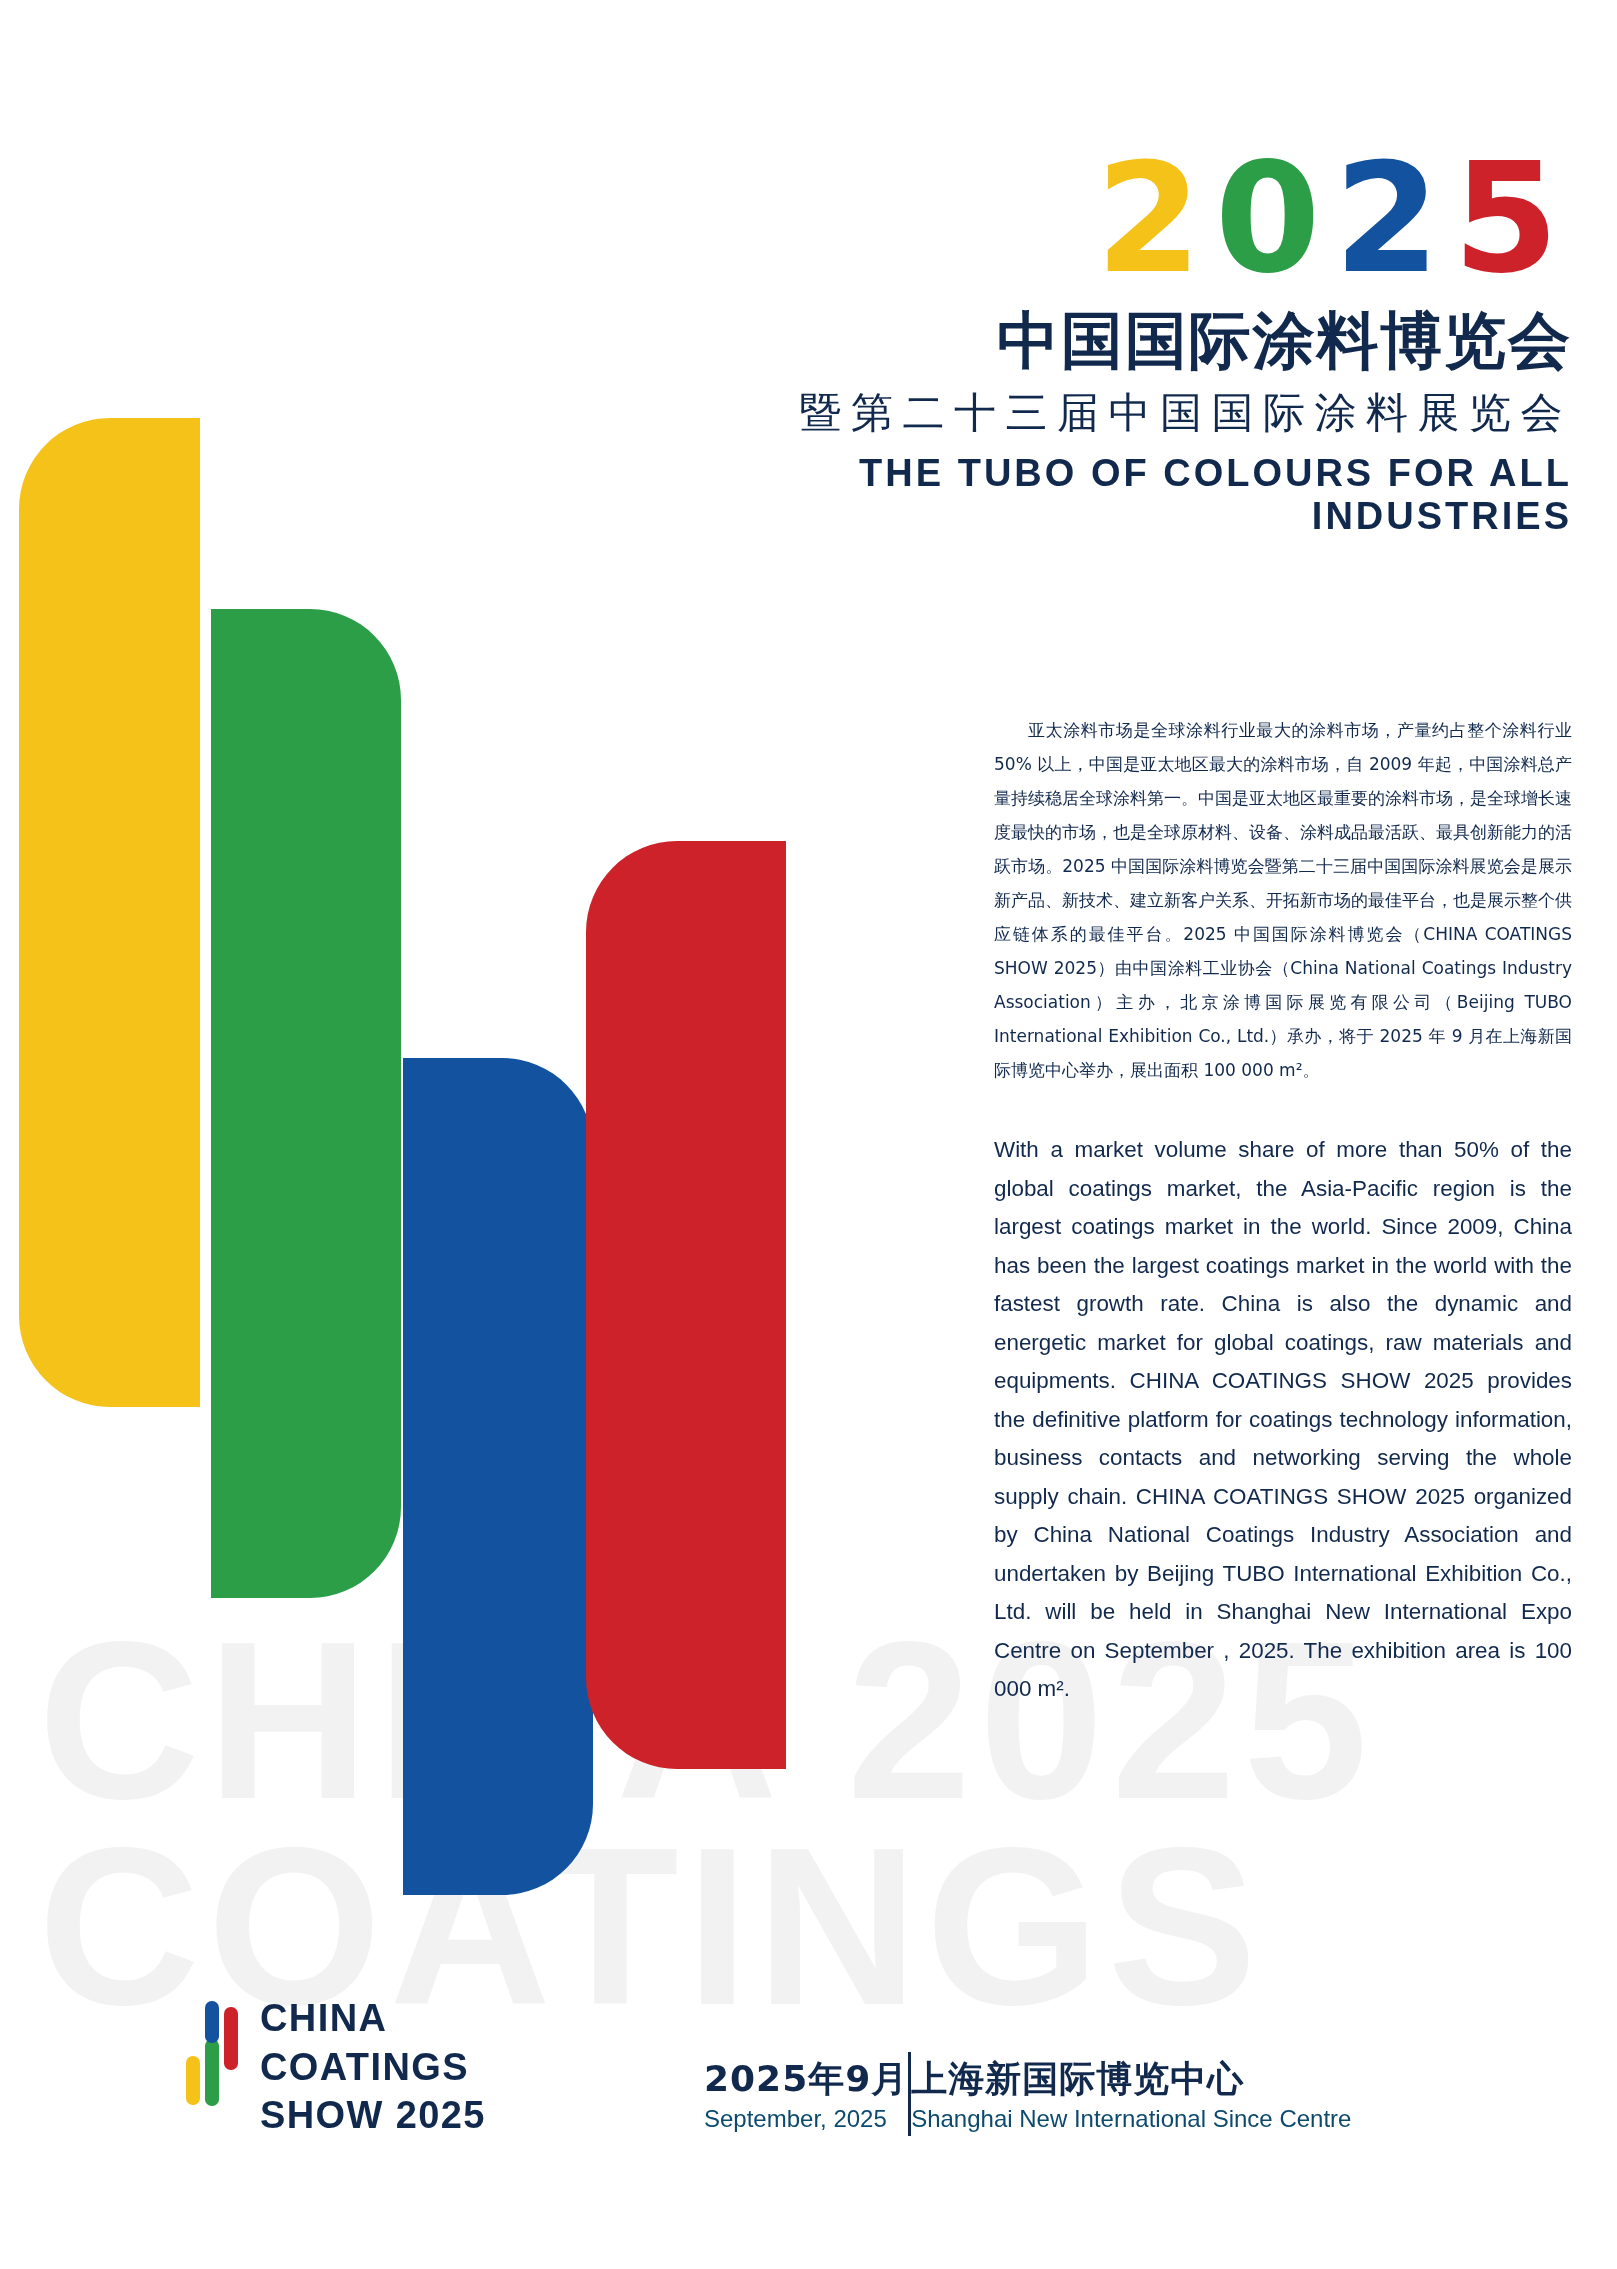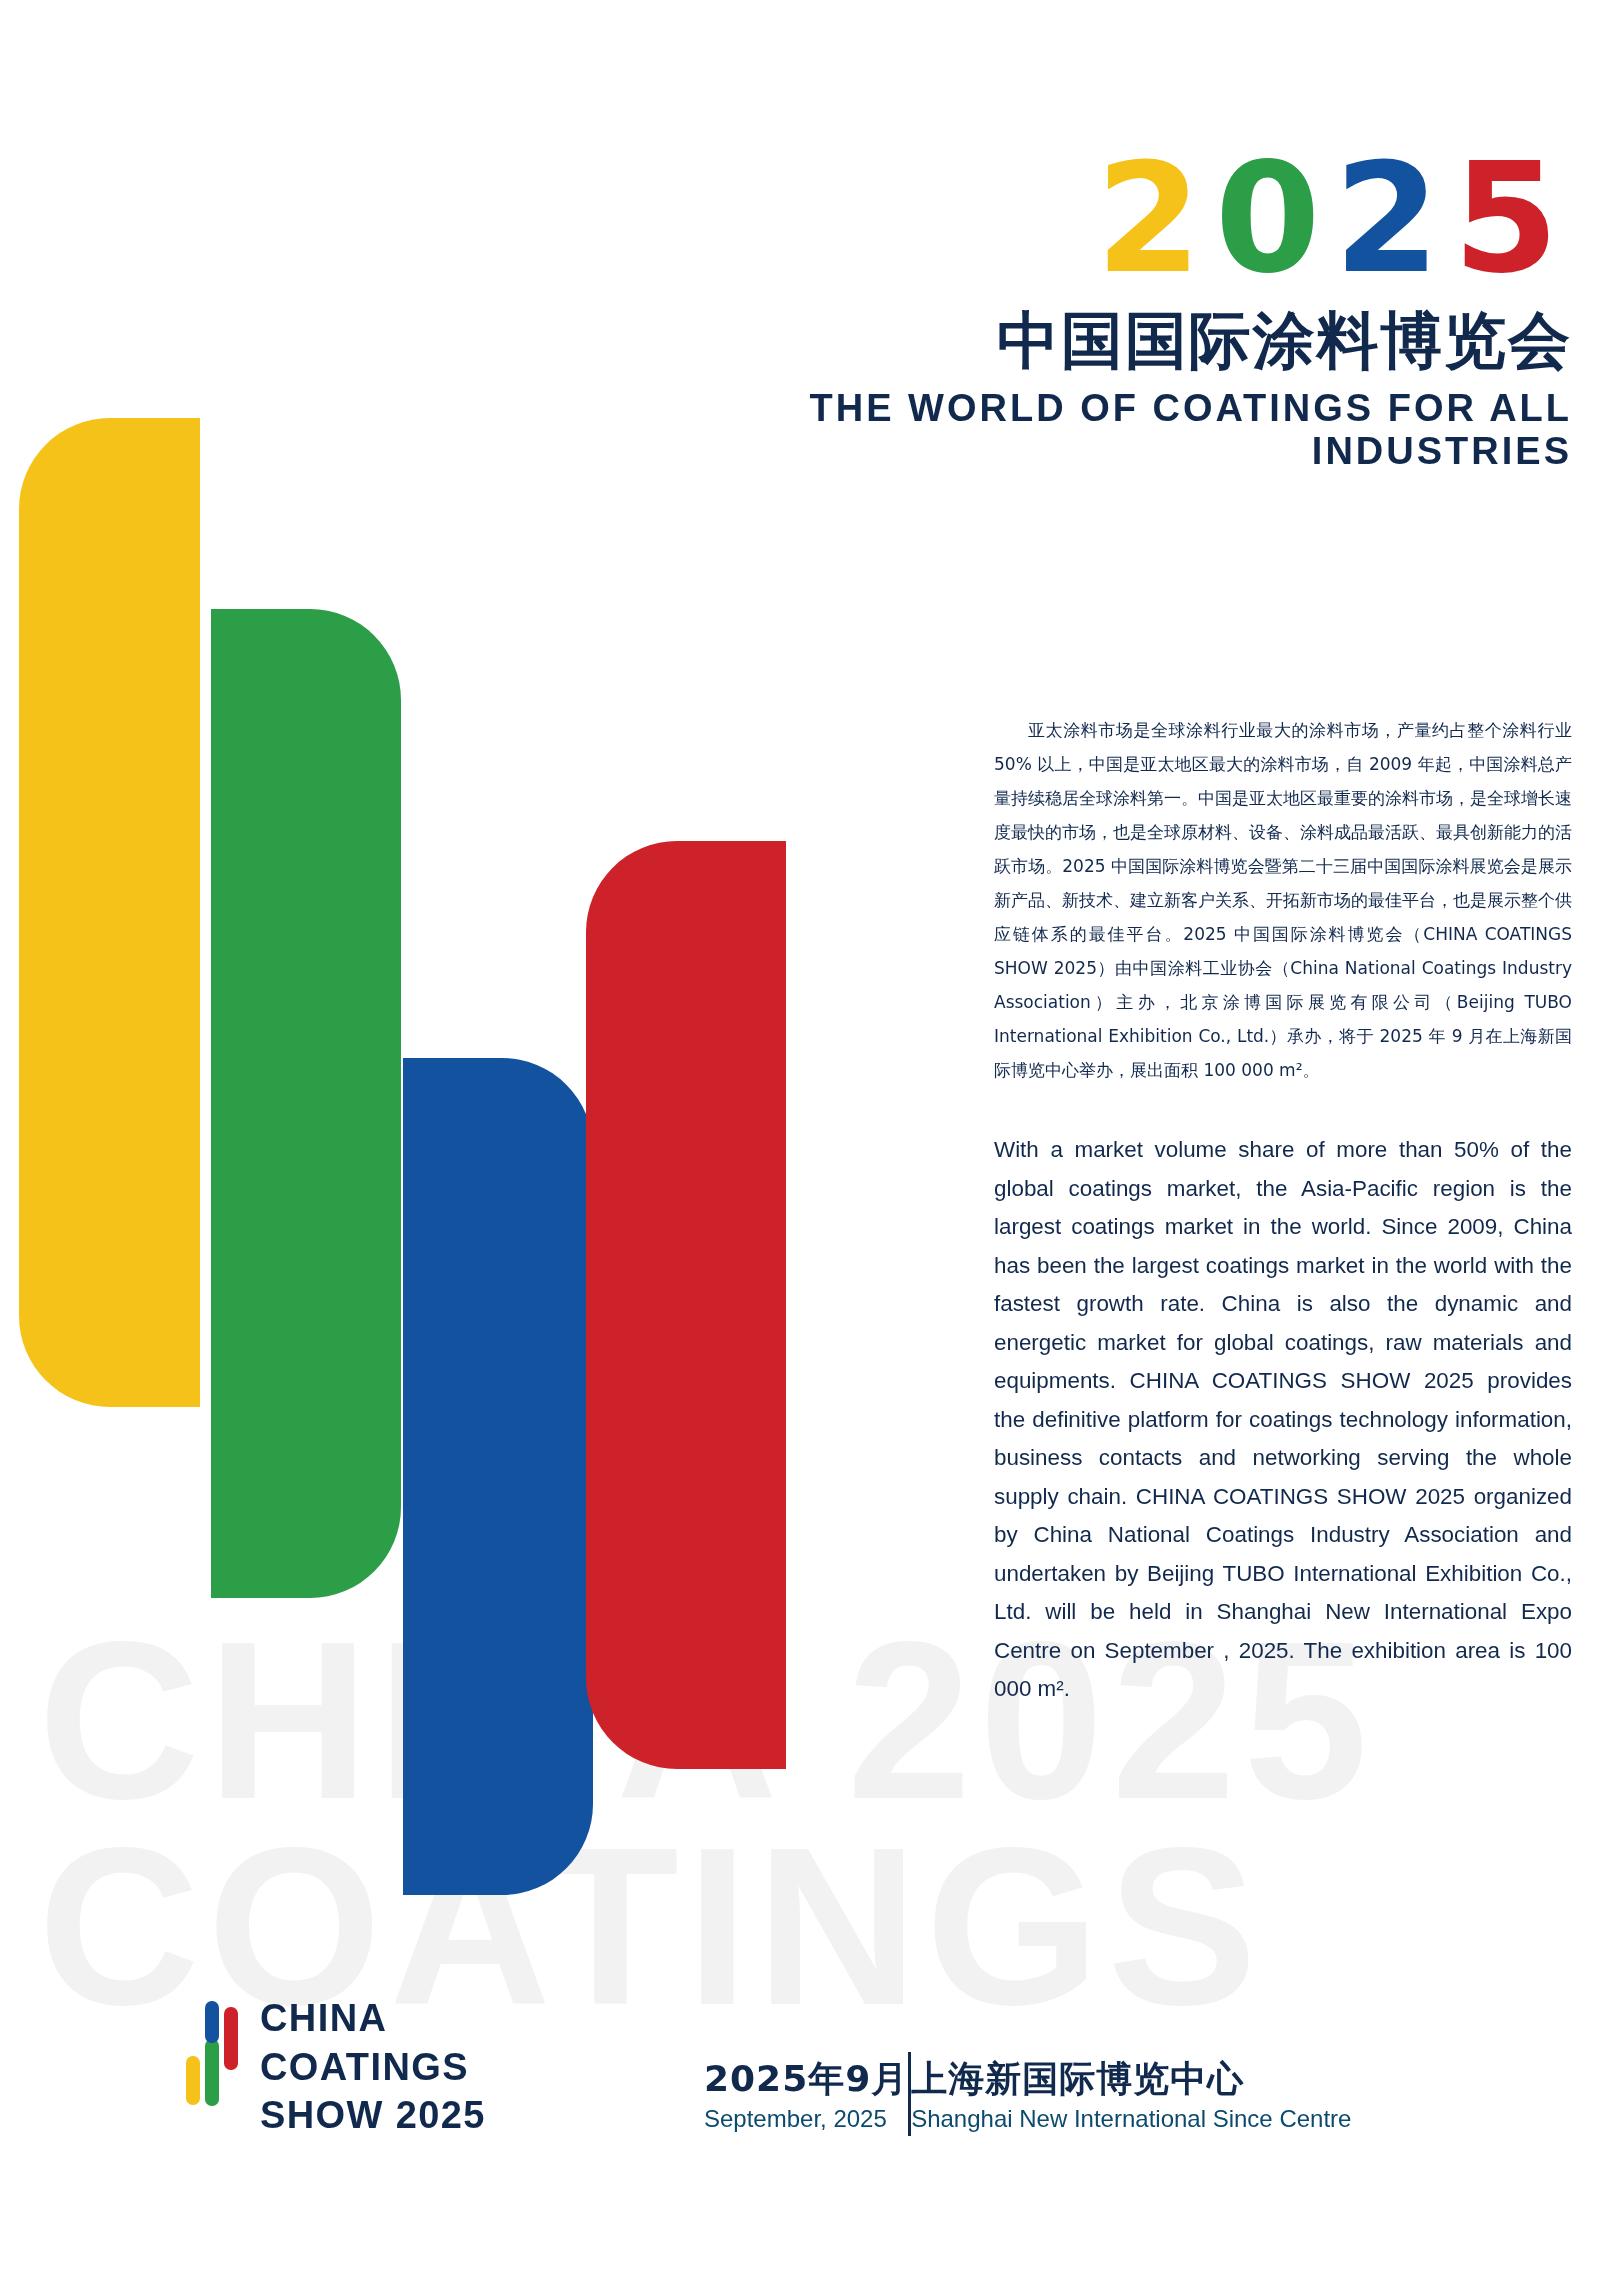--- a/index.html
+++ b/index.html
@@ -205,21 +205,22 @@
     <div class="bar bar-green"></div>
     <div class="bar bar-blue"></div>
     <div class="bar bar-red"></div>
   </div>
 
   <div class="header">
     <div class="year">
       <span>2</span><span>0</span><span>2</span><span>5</span>
     </div>
     <div class="title-cn">中国国际涂料博览会</div>
-    <div class="title-en">THE WORLD OF COATINGS FOR ALL INDUSTRIES</div>
+    <div class="subtitle-cn">暨第二十三届中国国际涂料展览会</div>
+    <div class="title-en">THE TUBO OF COLOURS FOR ALL INDUSTRIES</div>
   </div>
 
   <div class="body-col">
     <p class="para-cn">亚太涂料市场是全球涂料行业最大的涂料市场，产量约占整个涂料行业 50% 以上，中国是亚太地区最大的涂料市场，自 2009 年起，中国涂料总产量持续稳居全球涂料第一。中国是亚太地区最重要的涂料市场，是全球增长速度最快的市场，也是全球原材料、设备、涂料成品最活跃、最具创新能力的活跃市场。2025 中国国际涂料博览会暨第二十三届中国国际涂料展览会是展示新产品、新技术、建立新客户关系、开拓新市场的最佳平台，也是展示整个供应链体系的最佳平台。2025 中国国际涂料博览会（CHINA COATINGS SHOW 2025）由中国涂料工业协会（China National Coatings Industry Association）主办，北京涂博国际展览有限公司（Beijing TUBO International Exhibition Co., Ltd.）承办，将于 2025 年 9 月在上海新国际博览中心举办，展出面积 100 000 m²。</p>
     <p class="para-en">With a market volume share of more than 50% of the global coatings market, the Asia-Pacific region is the largest coatings market in the world. Since 2009, China has been the largest coatings market in the world with the fastest growth rate. China is also the dynamic and energetic market for global coatings, raw materials and equipments. CHINA COATINGS SHOW 2025 provides the definitive platform for coatings technology information, business contacts and networking serving the whole supply chain. CHINA COATINGS SHOW 2025 organized by China National Coatings Industry Association and undertaken by Beijing TUBO International Exhibition Co., Ltd. will be held in Shanghai New International Expo Centre on September , 2025. The exhibition area is 100 000 m².</p>
   </div>
 
   <div class="footer">
 
     <div class="logo-block">

